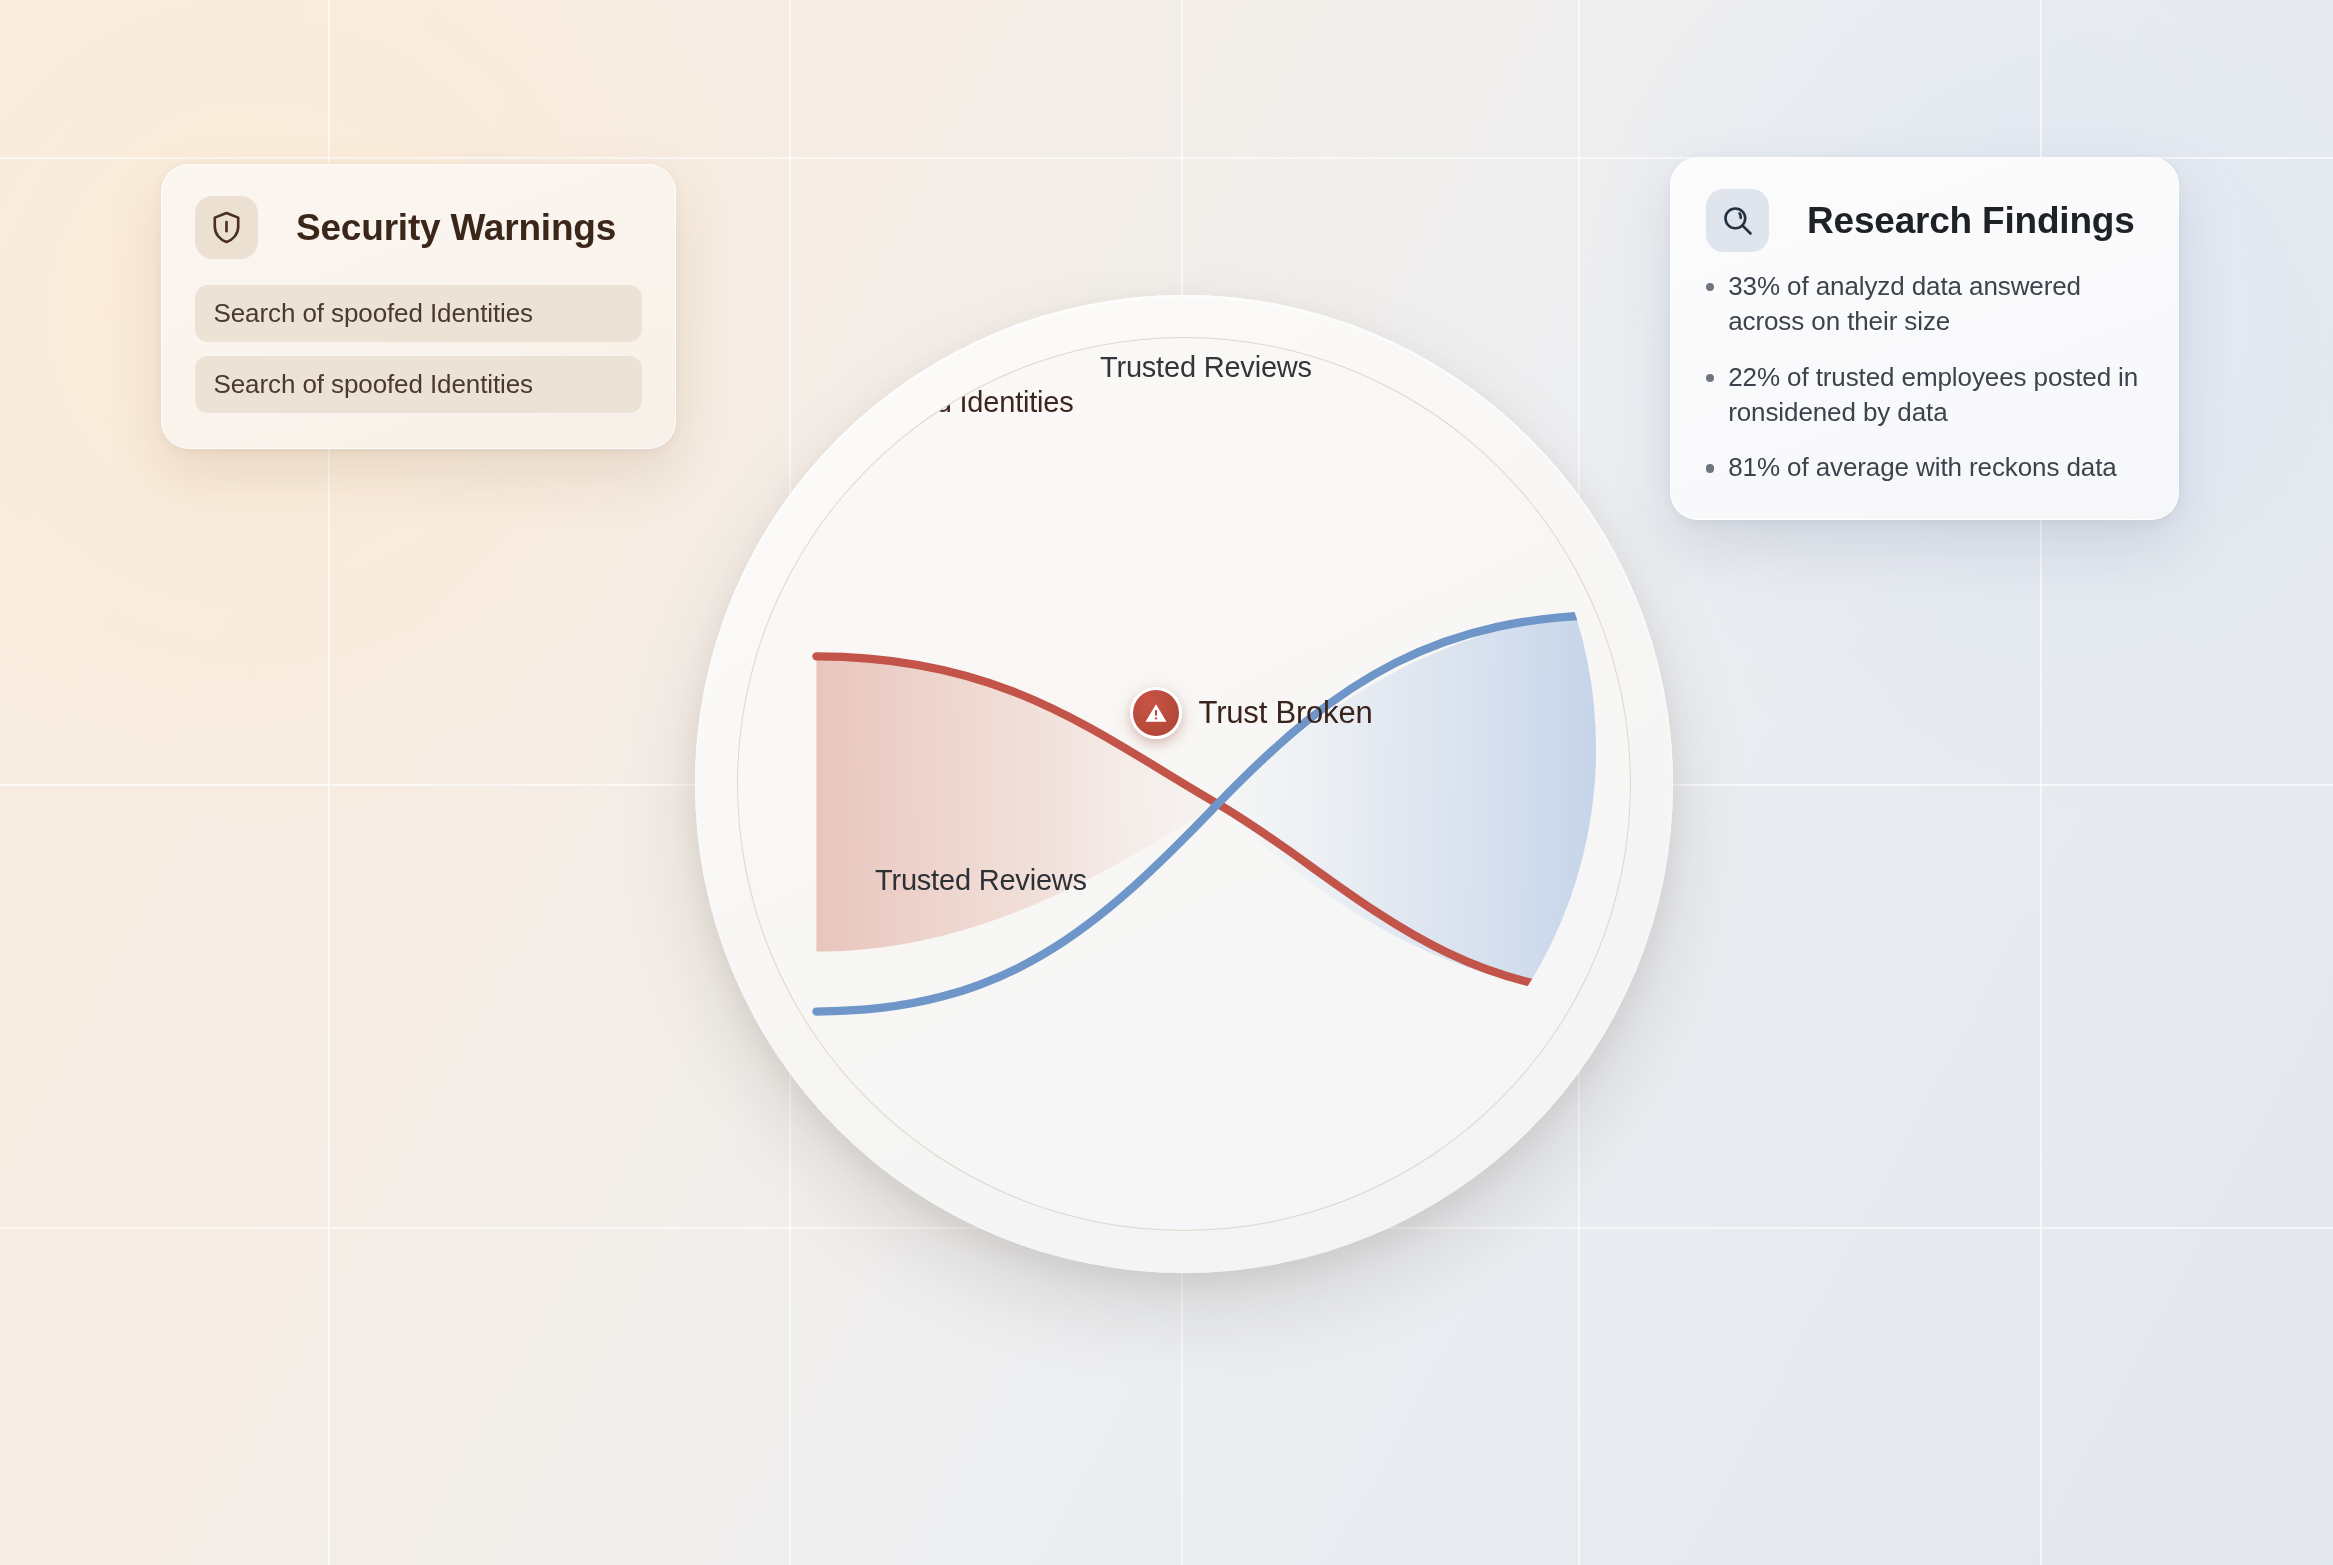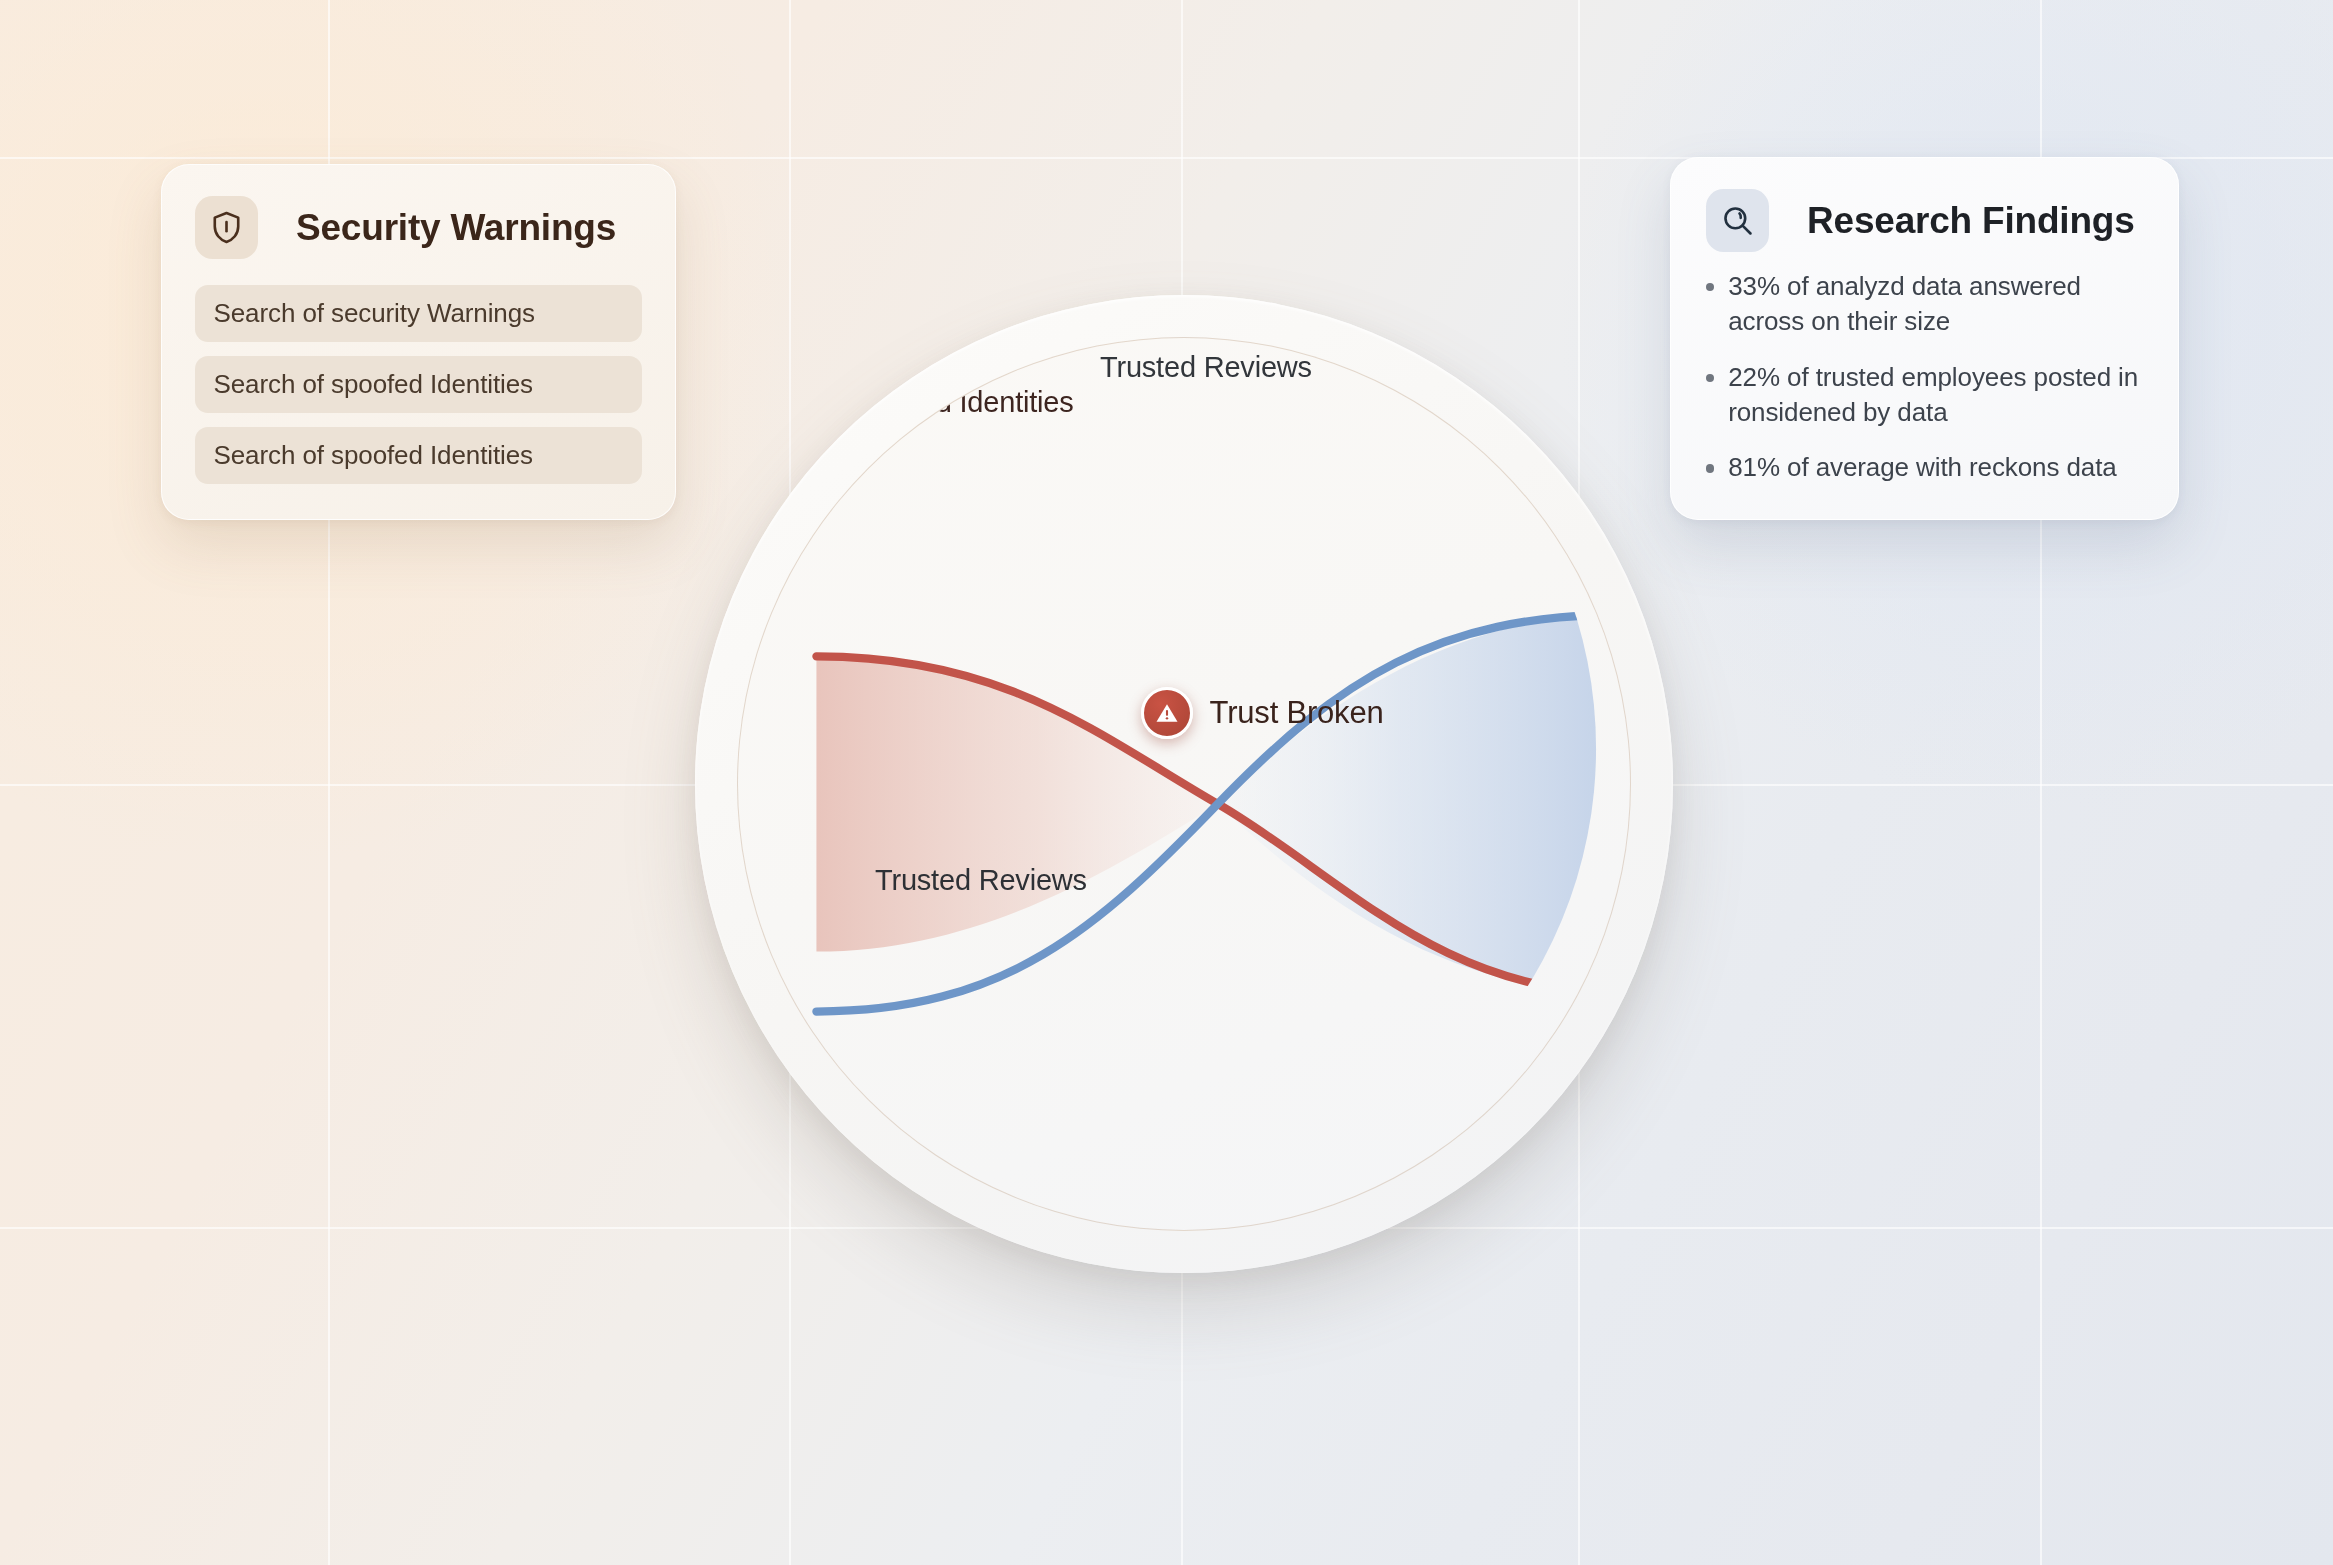--- a/index.html
+++ b/index.html
@@ -208,21 +208,21 @@
     letter-spacing: -0.2px;
     white-space: nowrap;
   }
   #label-spoofed  { left: 107px; top: 48px;  color: #3d2520; }
   #label-trusted-top { left: 362px; top: 13px; color: #32363b; }
   #label-trusted-bottom { left: 137px; top: 526px; color: #2d3035; }
 
   
   #trust-broken-group {
     position: absolute;
-    left: 403px;
+    left: 392px;
     top: 349px;
     display: flex;
     align-items: center;
     gap: 16.6px;
   }
   .warn-badge {
     width: 52px;
     height: 52px;
     border-radius: 50%;
     background: radial-gradient(circle at 36% 30%, #c95344 0%, #b84b3c 55%, #aa4434 100%);
@@ -264,21 +264,20 @@
     <div class="card-head">
       <span class="icon-chip">
         <svg width="37" height="37" viewBox="0 0 24 24" fill="none" stroke="#4a2f1d" stroke-width="1.7" stroke-linecap="round" stroke-linejoin="round">
           <path d="M12 2.6 L19.6 5.6 V11.4 C19.6 16.3 16.3 20 12 21.4 C7.7 20 4.4 16.3 4.4 11.4 V5.6 Z"></path>
           <line x1="12" y1="8.4" x2="12" y2="14.4"></line>
         </svg>
       </span>
       <span class="card-title">Security Warnings</span>
     </div>
     <div class="sw-list">
-      <div class="sw-item">Search of security Warnings</div>
       <div class="sw-item">Search of spoofed Identities</div>
       <div class="sw-item">Search of spoofed Identities</div>
     </div>
   </div>
 
   <div class="card" id="research-card">
     <div class="card-head">
       <span class="icon-chip">
         <svg width="37" height="37" viewBox="0 0 24 24" fill="none" stroke="#22303f" stroke-width="1.7" stroke-linecap="round" stroke-linejoin="round">
           <circle cx="10.6" cy="10.6" r="6.4"></circle>

